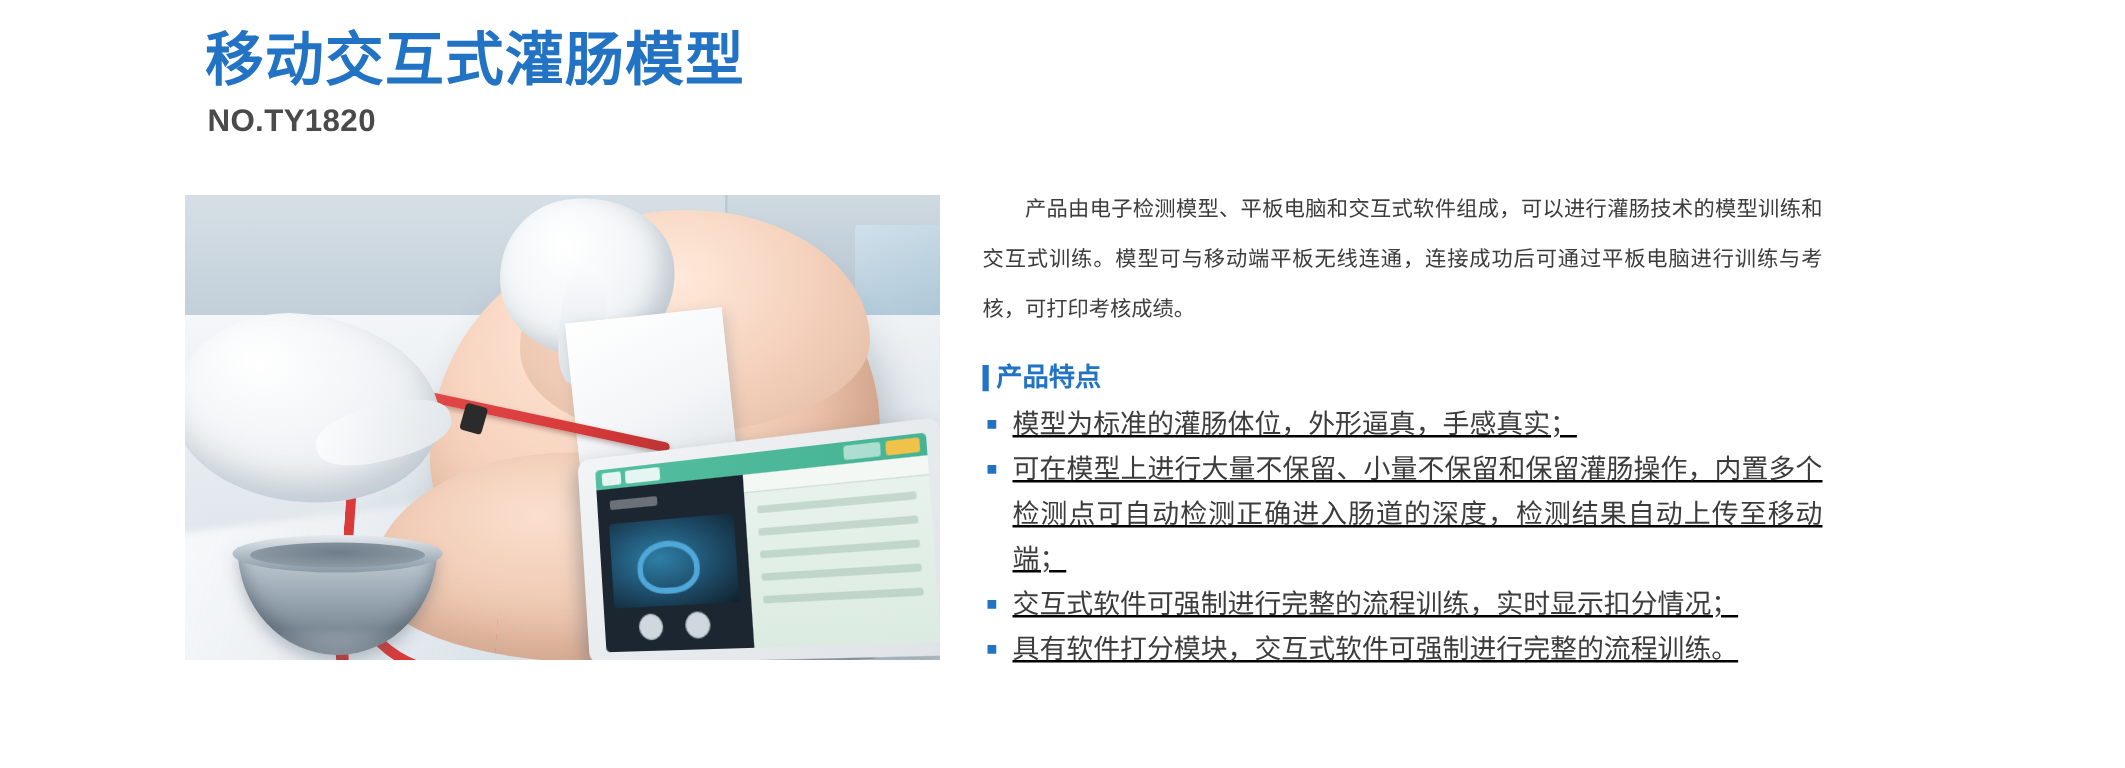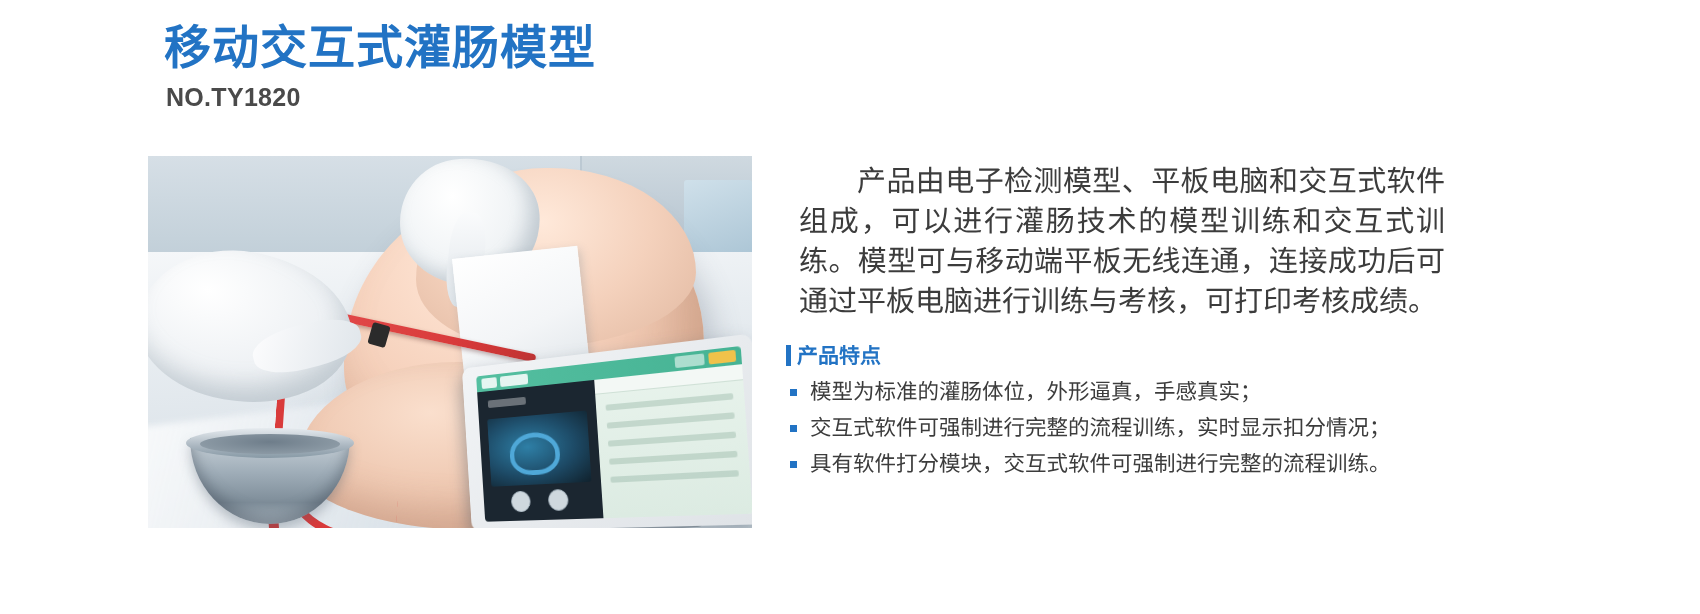--- a/index.html
+++ b/index.html
@@ -270,26 +270,26 @@
   }
 
   
   #product-info {
     position: absolute;
     left: 786px;
     top: 148px;
     width: 672px;
   }
   #product-description {
-    font-size: 29px;
+    font-size: 17px;
     line-height: 40px;
     color: #3c3c3c;
     text-indent: 2em;
     text-align: justify;
-    margin: 13px;
+    margin: 0;
     font-family: Liberation Sans, sans-serif;
   }
 
   #features-heading {
     display: flex;
     align-items: flex-start;
     margin: 24px 0 8px 0;
   }
   #features-heading .bar {
     display: inline-block;
@@ -303,20 +303,21 @@
     font-size: 21px;
     font-weight: bold;
     color: #2273c4;
     line-height: 1;
   }
 
   #features-list {
     list-style: none;
     margin: 0;
     padding: 0;
+    text-decoration: underline;
   }
   #features-list li {
     position: relative;
     padding-left: 24px;
     font-size: 21.5px;
     line-height: 36px;
     color: #3c3c3c;
     text-align: justify;
   }
   #features-list li .bullet {
@@ -402,20 +403,24 @@
     <span class="txt">产品特点</span>
   </div>
 
   <ul id="features-list">
     <li>
       <span class="bullet"></span>
       <span>模型为标准的灌肠体位，外形逼真，手感真实；</span>
     </li>
     <li>
       <span class="bullet"></span>
+      <span>可在模型上进行大量不保留、小量不保留和保留灌肠操作，内置多个检测点可自动检测正确进入肠道的深度，检测结果自动上传至移动端；</span>
+    </li>
+    <li>
+      <span class="bullet"></span>
       <span>交互式软件可强制进行完整的流程训练，实时显示扣分情况；</span>
     </li>
     <li>
       <span class="bullet"></span>
       <span>具有软件打分模块，交互式软件可强制进行完整的流程训练。</span>
     </li>
   </ul>
 </div>
 
 </body></html>

